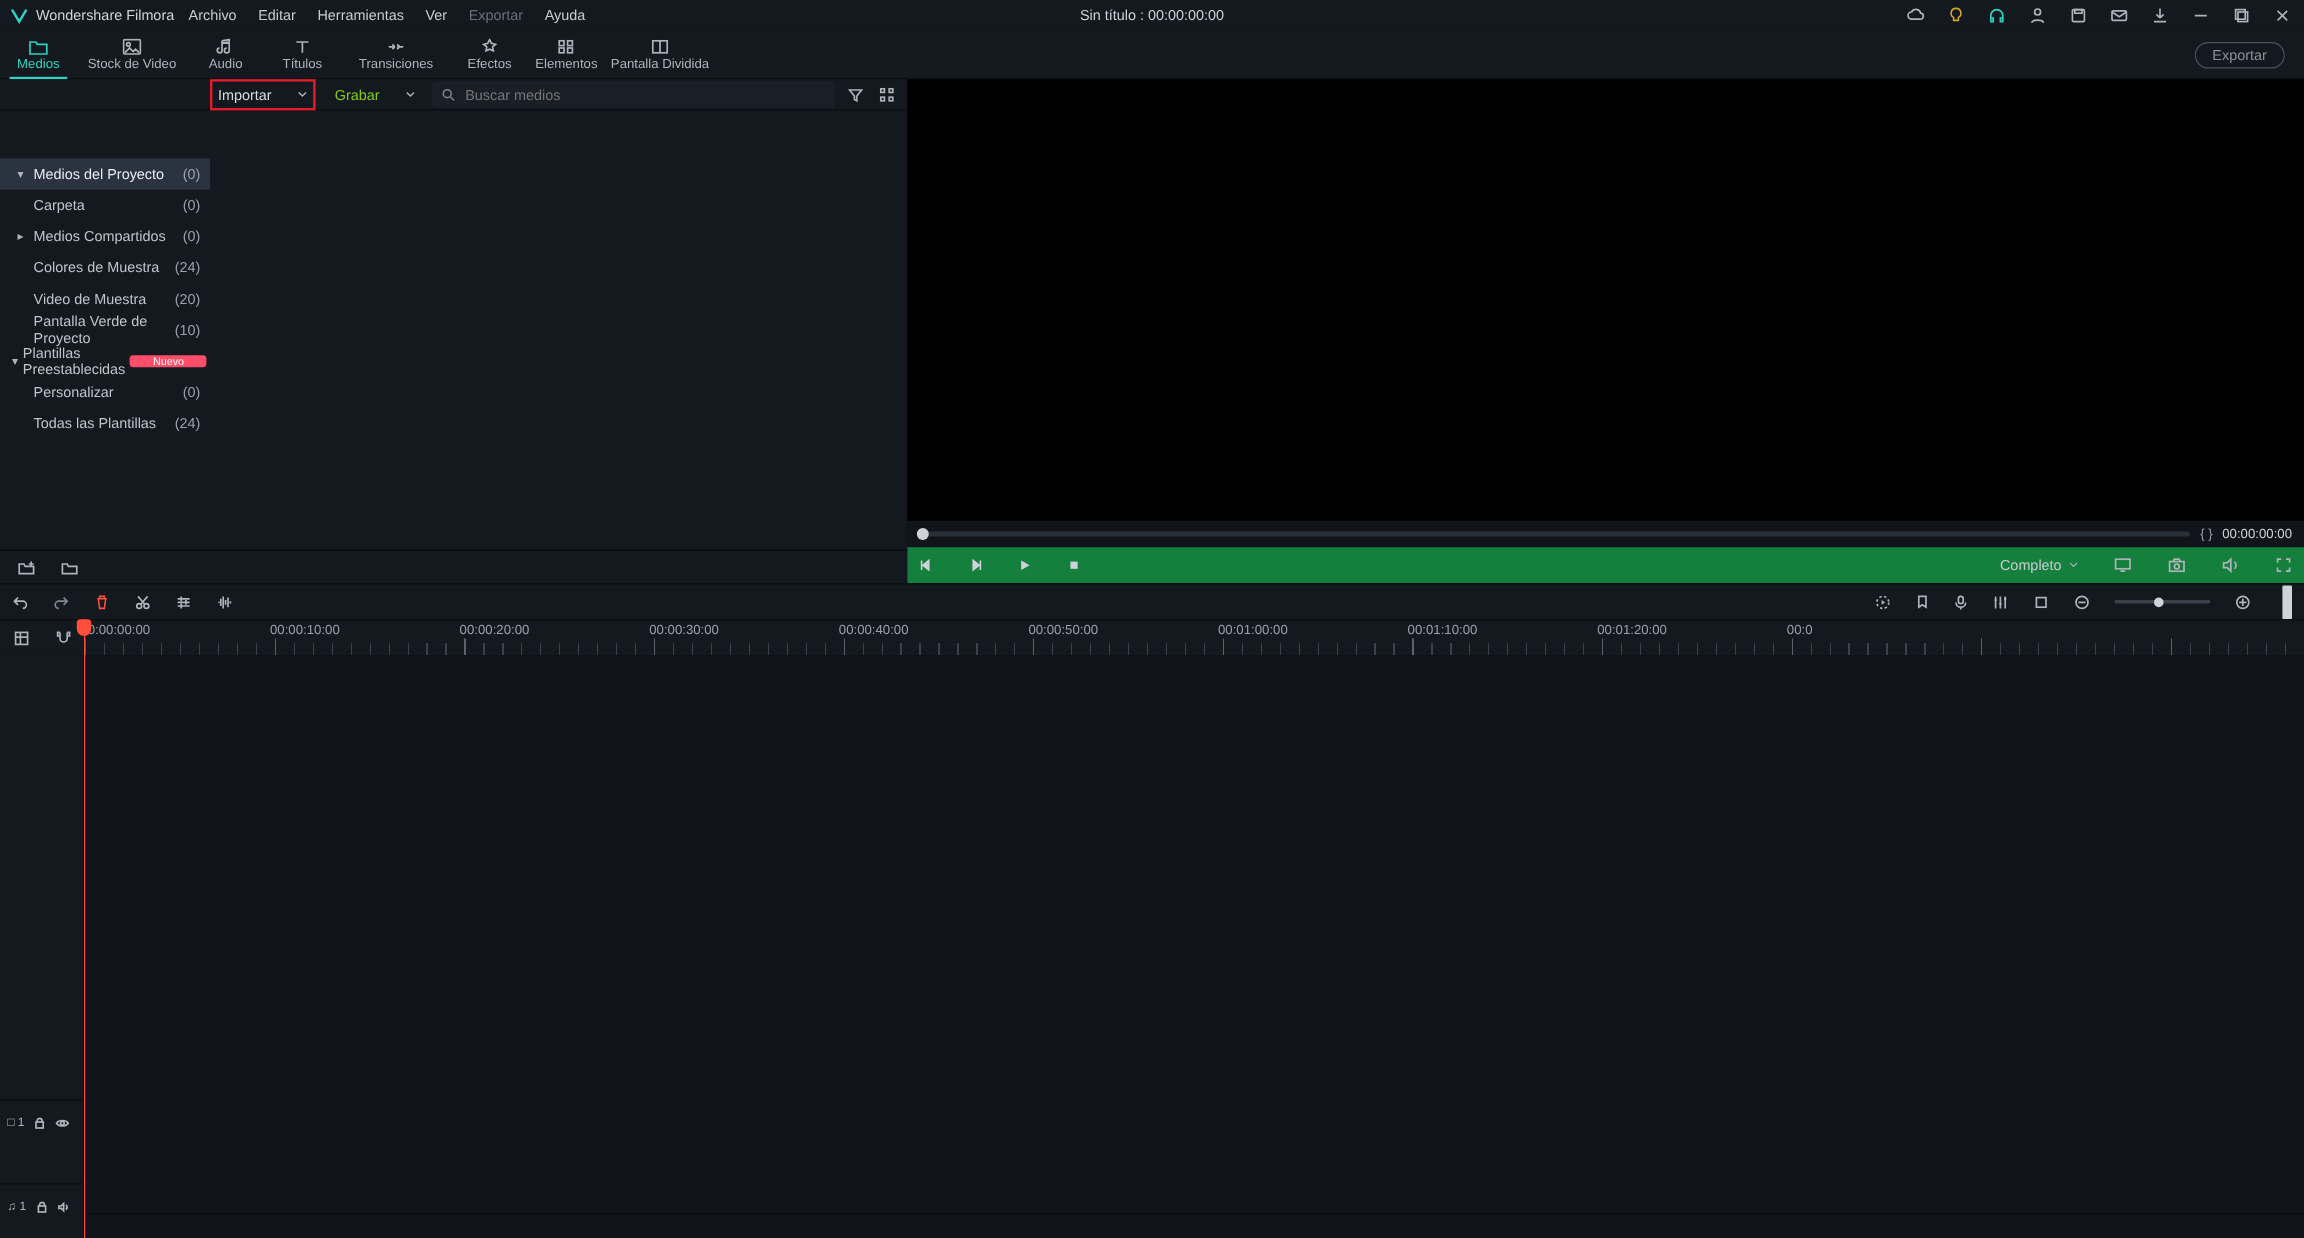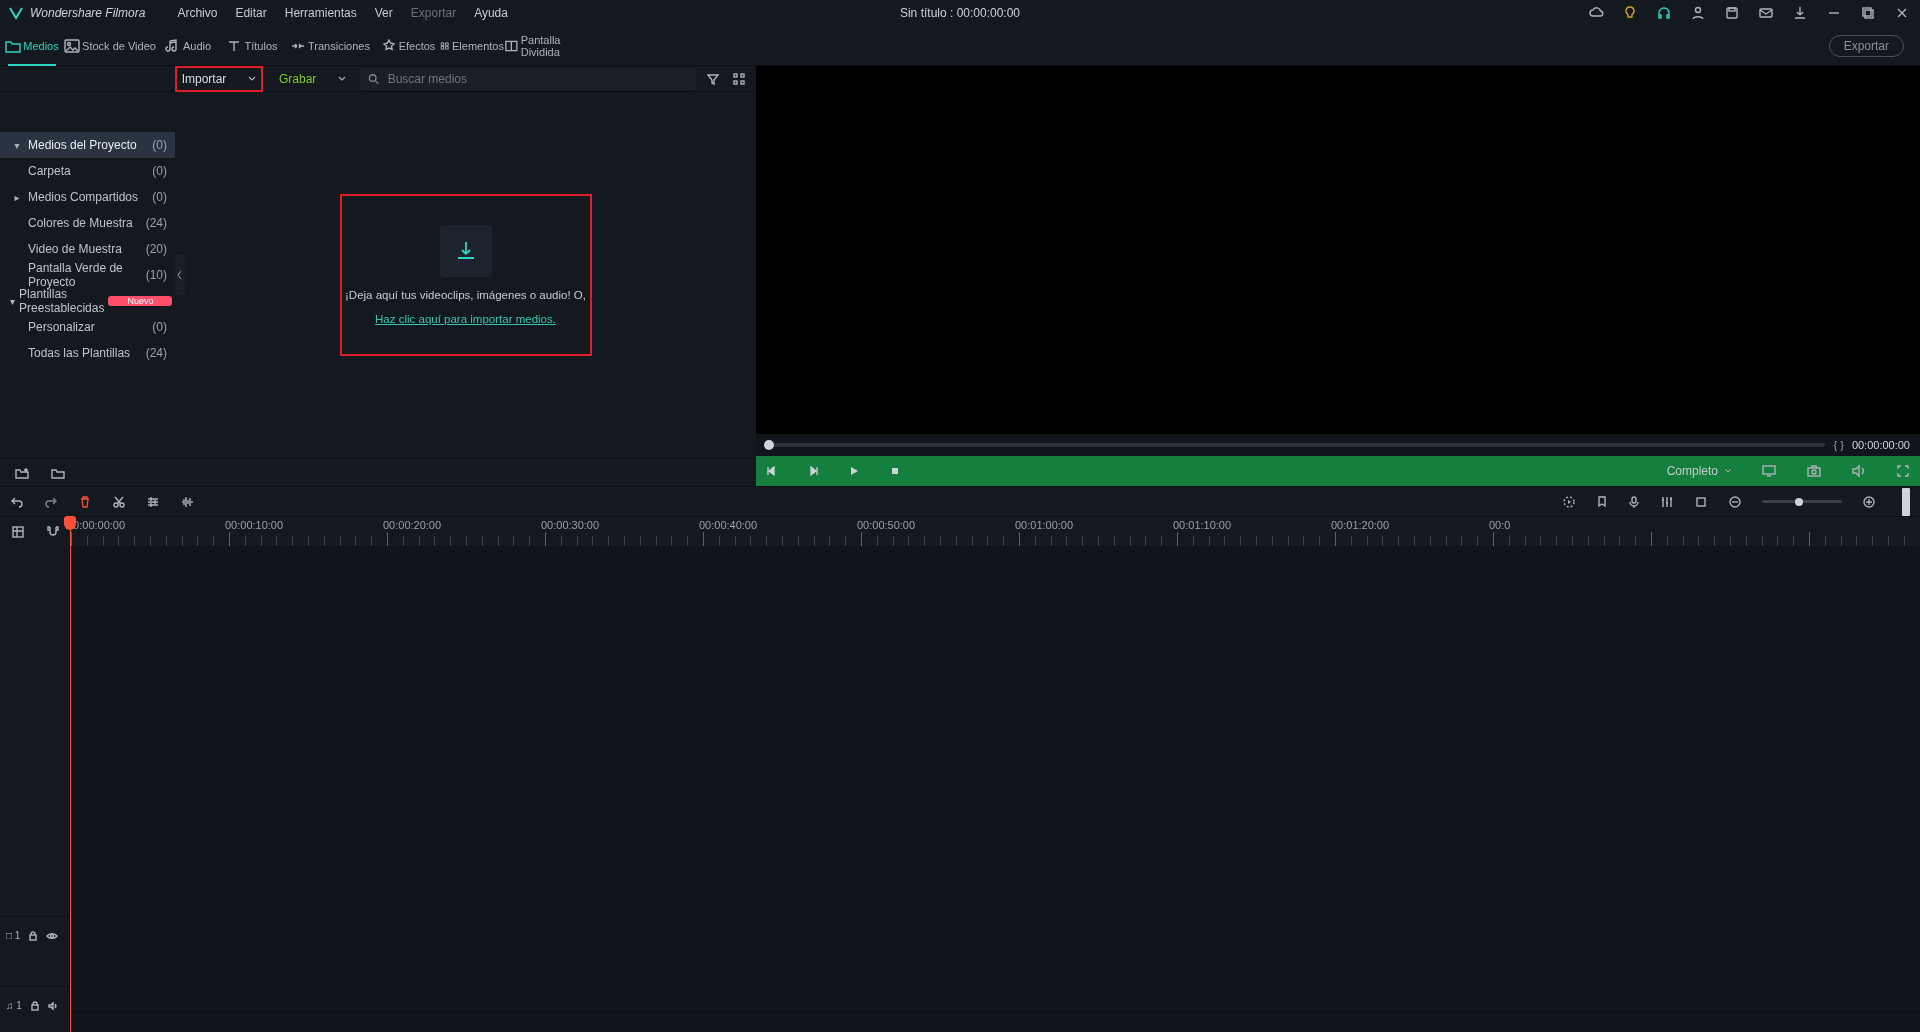--- a/index.html
+++ b/index.html
@@ -1,31 +1,31 @@
 <!DOCTYPE html>
 <html><head>
 <meta charset="utf-8">
 <style>
 * { margin: 0; padding: 0; box-sizing: border-box; font-family: "Segoe UI", Arial, sans-serif; }
 html, body { width: 1920px; height: 1032px; background: #0e1116; color: #c7cbd1; overflow: hidden; }
 .titlebar { height: 26px; background: #14181f; display: flex; align-items: center; font-size: 12px; }
 .titlebar .logo { width: 16px; height: 16px; margin: 0 6px 0 8px; display: inline-flex; align-items: center; justify-content: center; }
-.titlebar .appname { color: #cfd3d9; margin-right: 32px; font-style: italic; }
+.titlebar .appname { color: #cfd3d9; margin-right: 12px; }
 .titlebar .menu { display: flex; gap: 18px; }
 .titlebar .menu span { color: #c7cbd1; }
 .titlebar .menu span.dim { color: #6a7078; }
 .titlebar .center { position: absolute; left: 50%; transform: translateX(-50%); color: #cfd3d9; }
 .titlebar .right { margin-left: auto; display: flex; align-items: center; gap: 18px; padding-right: 10px; }
 .titlebar .right .icn { width: 16px; height: 16px; display: inline-flex; align-items: center; justify-content: center; color: #9aa0a8; }
 .titlebar .right .icn.teal { color: #2dd4bf; }
 .titlebar .right .icn.yellow { color: #d6a52a; }
 svg { display: block; }
 
 .toolbar { height: 40px; background: #14181f; display: flex; align-items: center; border-bottom: 1px solid #0b0e12; }
-.toolbar .tab { width: 64px; height: 40px; display: flex; flex-direction: row; align-items: center; justify-content: center; gap: 2px; font-size: 11px; color: #aeb3ba; position: relative; }
+.toolbar .tab { width: 64px; height: 40px; display: flex; flex-direction: column; align-items: center; justify-content: center; gap: 2px; font-size: 11px; color: #aeb3ba; position: relative; }
 .toolbar .tab.wide { width: 92px; }
 .toolbar .tab.active { color: #2dd4bf; }
 .toolbar .tab.active::after { content: ""; position: absolute; bottom: 0; left: 8px; right: 8px; height: 2px; background: #2dd4bf; }
 .toolbar .expbtn { margin-left: auto; margin-right: 16px; border: 1px solid #4a515a; border-radius: 14px; padding: 3px 14px; font-size: 12px; color: #8b9198; }
 
 .workspace { display: flex; height: 420px; }
 .leftpane { width: 756px; display: flex; flex-direction: column; background: #14181f; }
 .subbar { height: 26px; display: flex; align-items: center; padding: 0 0 0 0; border-bottom: 1px solid #0b0e12; }
 .importbox { display:flex; align-items:center; height:26px; border:2px solid #e11d2c; width:88px; justify-content:center; gap:22px; font-size:12px; color:#d8dce2; margin-left:175px; }
 .grabar { display:flex; align-items:center; gap:22px; margin-left:16px; font-size:12px; color:#84cc16; }
@@ -308,36 +308,20 @@
       <div class="side-item child">
         <span class="lbl">Personalizar</span>
         <span class="cnt">(0)</span>
       </div>
       <div class="side-item child">
         <span class="lbl">Todas las Plantillas</span>
         <span class="cnt">(24)</span>
       </div>
     </div>
 
-    <div class="mediabody">
-      <div class="collapsebar">
-        <svg width="6" height="10" viewBox="0 0 6 10">
-              <path d="M4 1L1 5l3 4" stroke="#7f858d" stroke-width="1.2" fill="none"></path>
-            </svg>
-      </div>
-      <div class="drop-outline">
-        <div class="iconcard">
-          <svg width="26" height="26" viewBox="0 0 26 26">
-                <path d="M13 4v12m0 0l-4-4m4 4l4-4M5 20h16" stroke="#2dd4bf" stroke-width="1.8" fill="none"></path>
-              </svg>
-        </div>
-        <div class="t1">¡Deja aquí tus videoclips, imágenes o audio!  O,</div>
-        <div class="t2">Haz clic aquí para importar medios.</div>
-      </div>
-    </div>
 
     <div class="mediafoot">
       <span>
             <svg width="16" height="14" viewBox="0 0 16 14">
               <path class="ic" d="M2 4h4l1 2h7v6H2zM12 2v4M10 4h4"></path>
             </svg>
           </span>
       <span>
             <svg width="16" height="14" viewBox="0 0 16 14">
               <path class="ic" d="M2 4h4l1 2h7v6H2z"></path>

